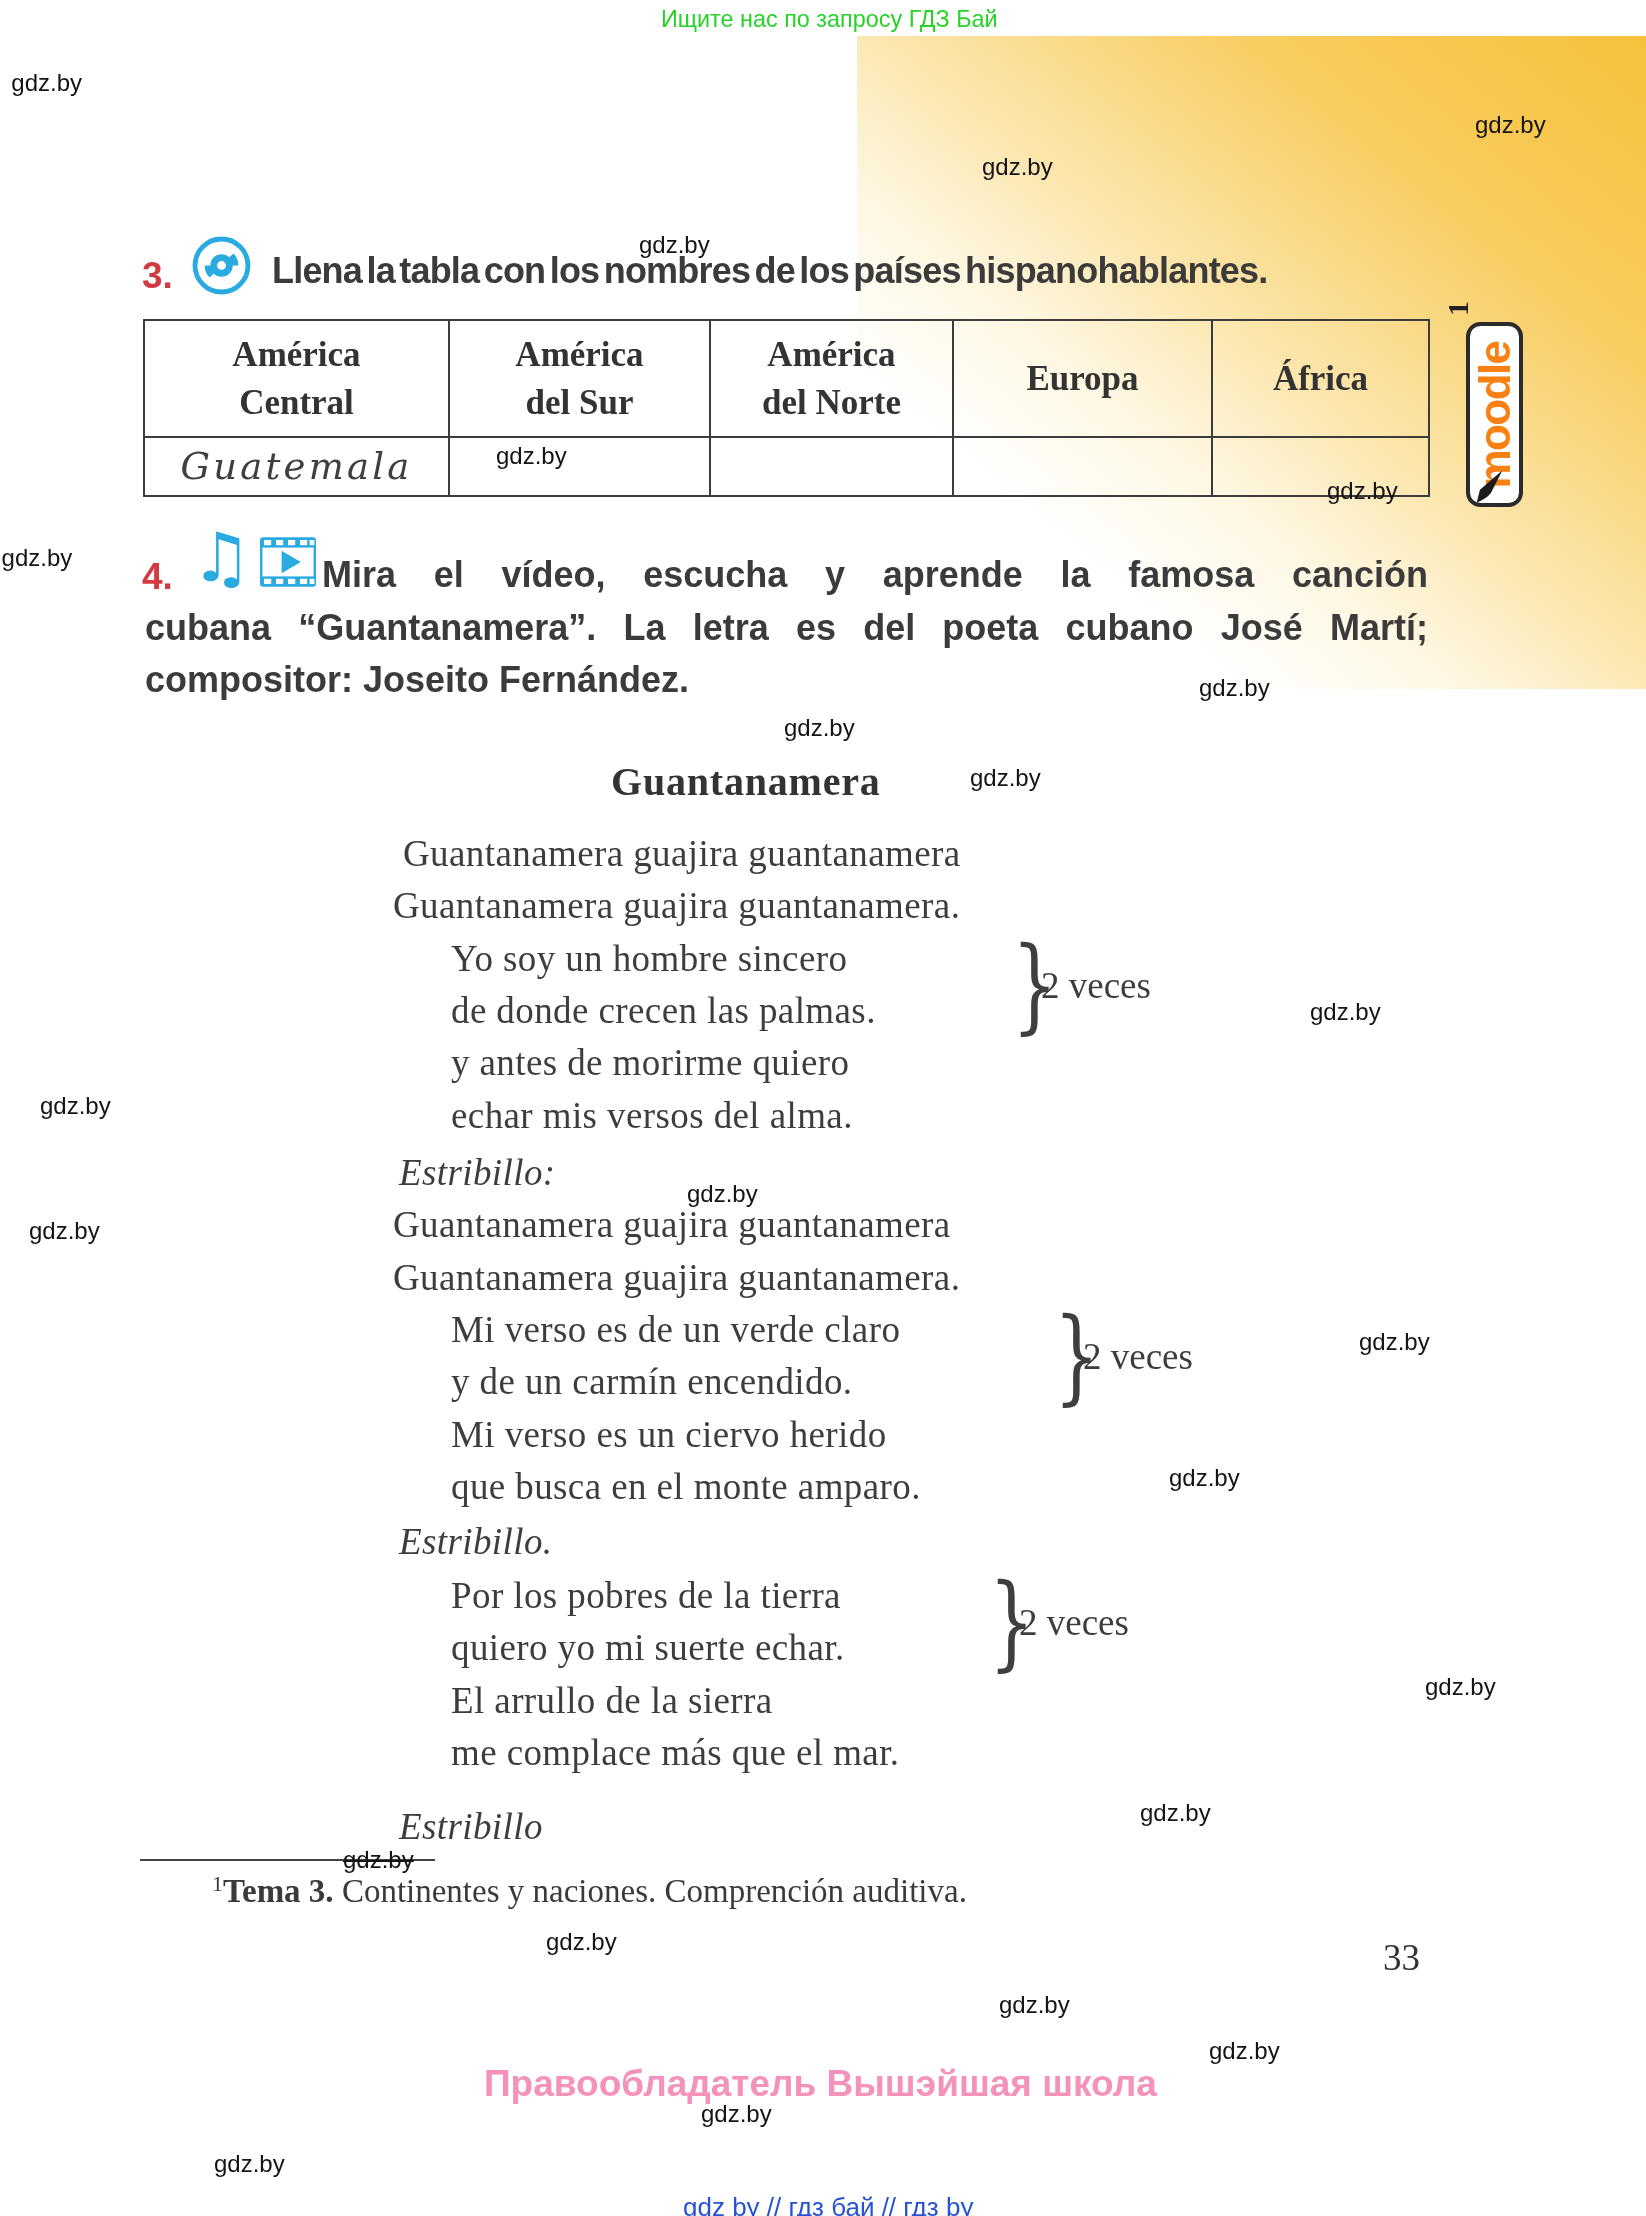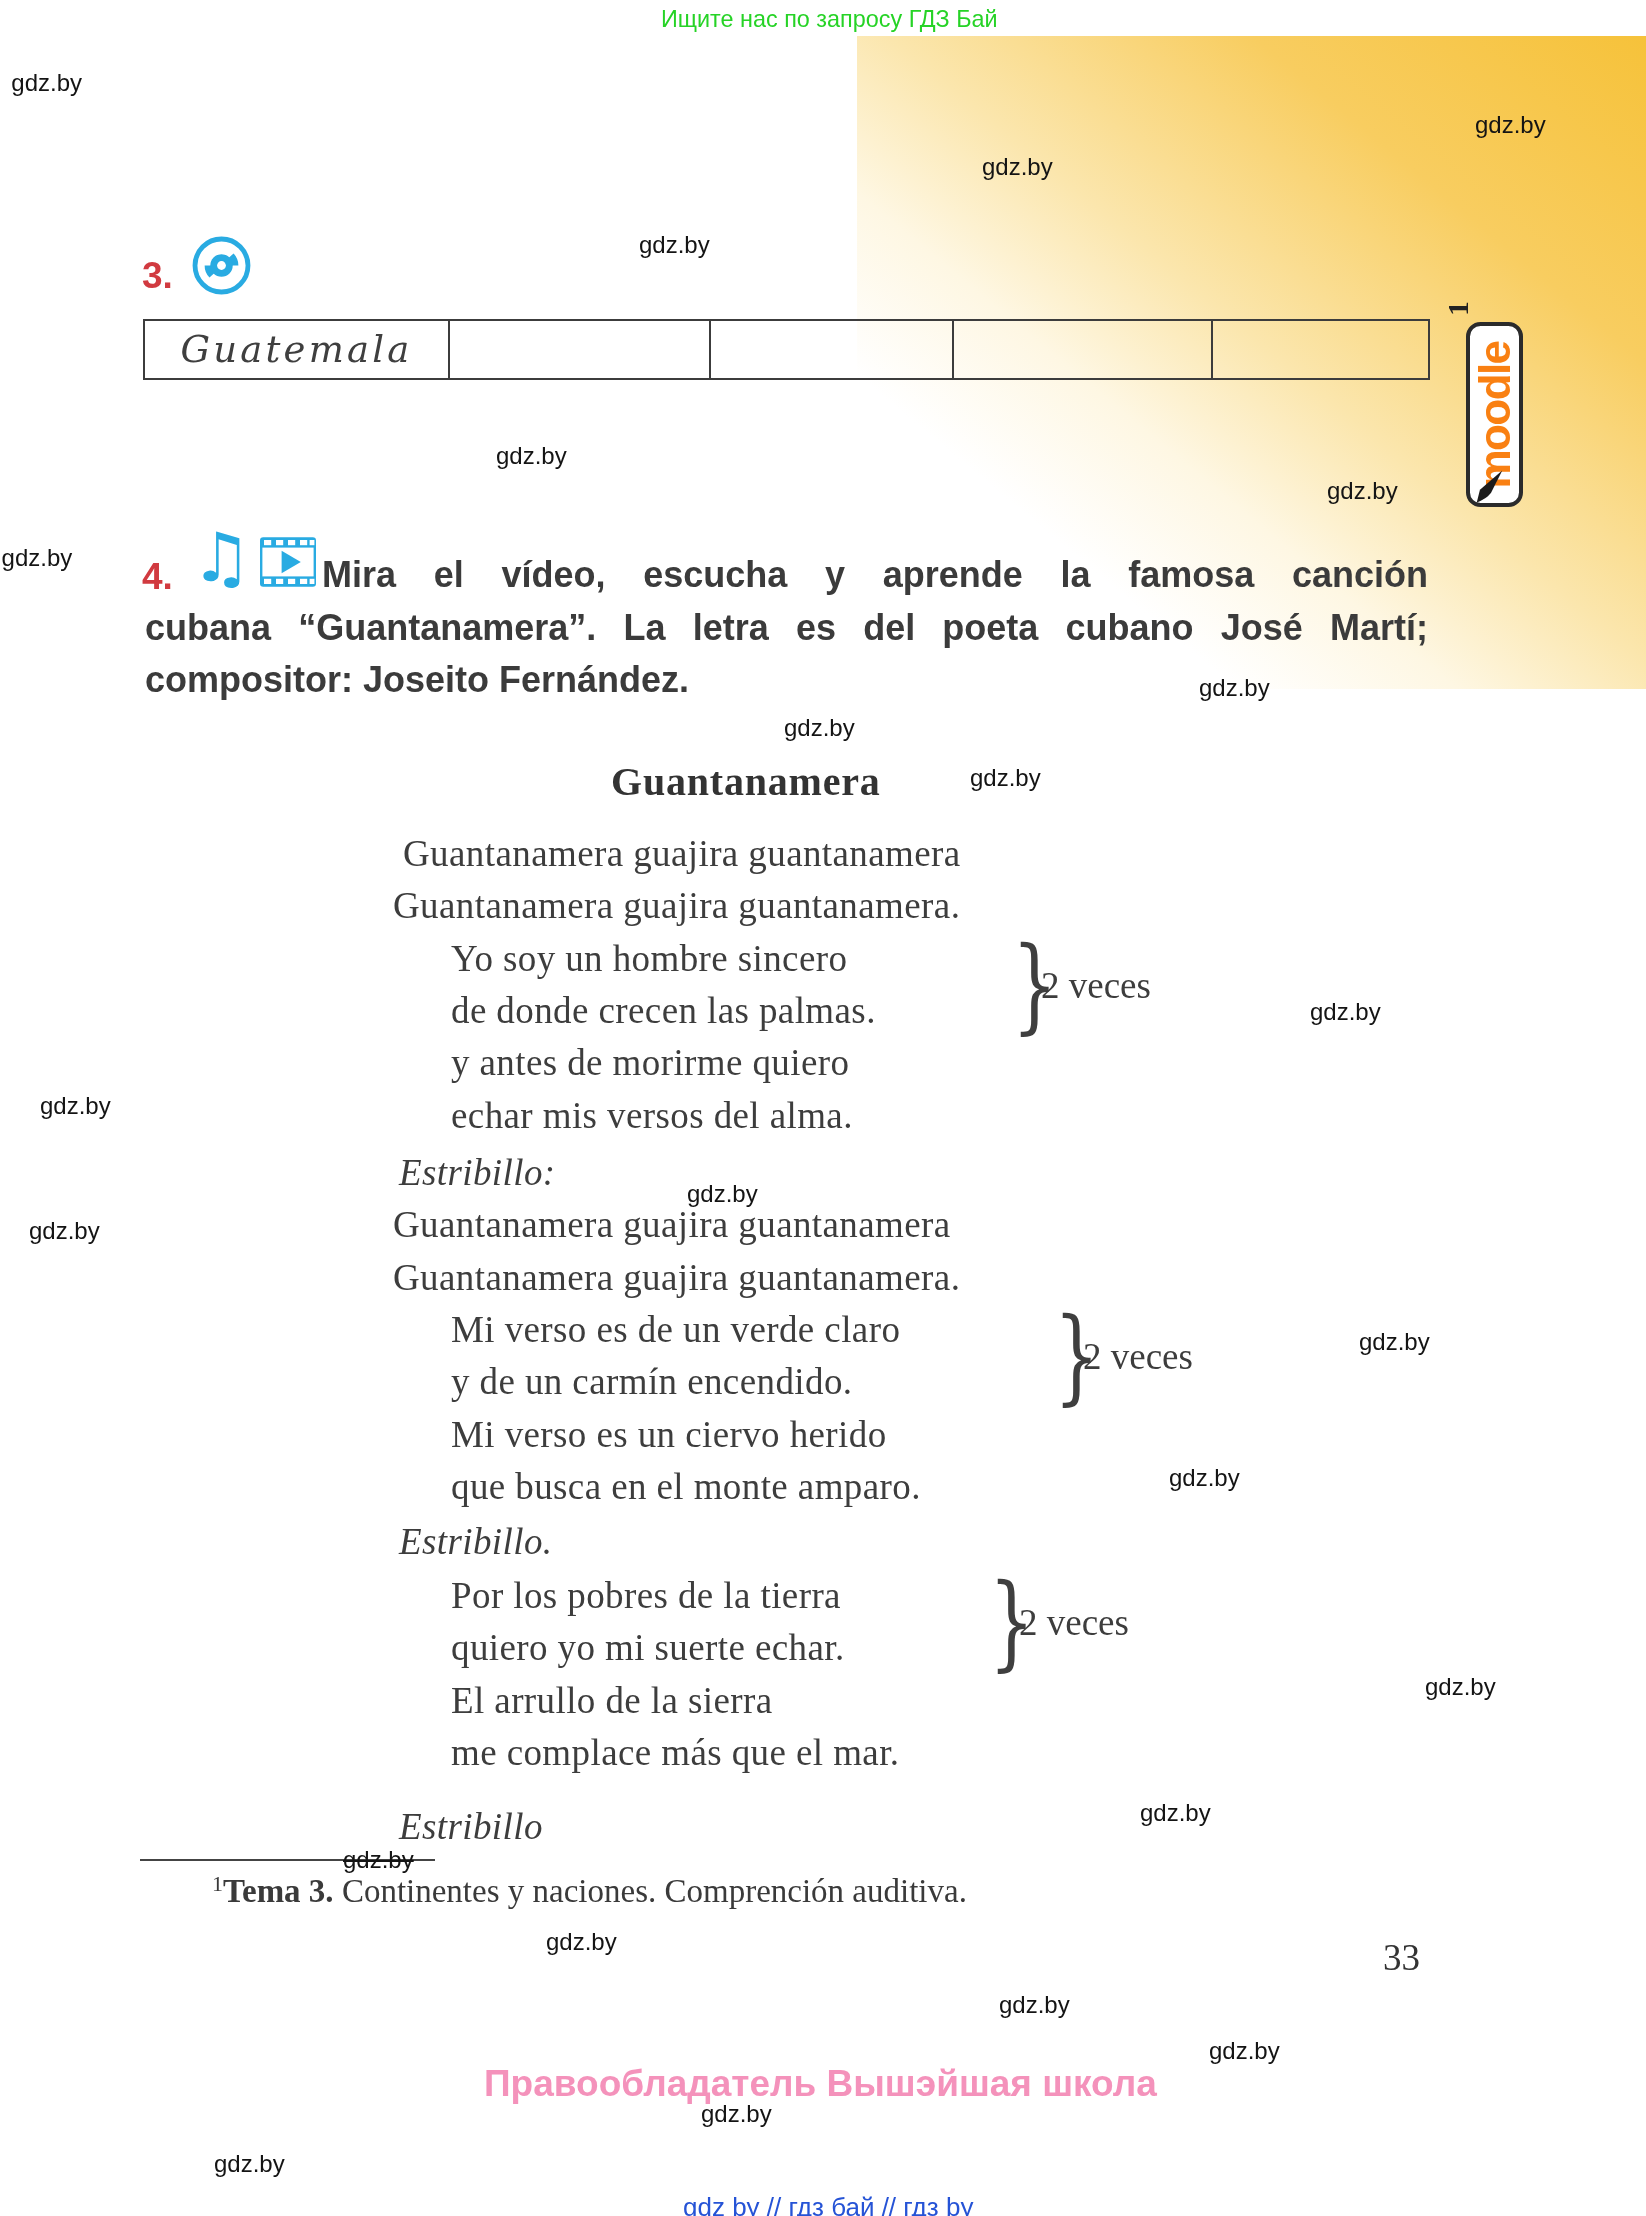--- a/index.html
+++ b/index.html
@@ -143,30 +143,38 @@
   <div class="ex-num" style="left:142px;top:255px;">3.</div>
   <span class="icon" style="left:191px;top:235px;">
     <svg width="61" height="61" viewBox="0 0 76 76">
       <circle cx="38" cy="38" r="33" fill="#ffffff" stroke="#29abe2" stroke-width="6"></circle>
       <path d="M53 23 A21 21 0 0 1 59 38 L45 38 A8 8 0 0 0 43 32 Z" fill="#29abe2"></path>
       <path d="M23 53 A21 21 0 0 1 17 38 L31 38 A8 8 0 0 0 33 44 Z" fill="#29abe2"></path>
       <circle cx="38" cy="38" r="14" fill="#29abe2"></circle>
       <circle cx="38" cy="38" r="5.5" fill="#ffffff"></circle>
     </svg>
   </span>
+  <div class="ex3-title">Llena la tabla con los nombres de los países hispanohablantes.</div>
 
   <table class="ctable">
     <colgroup id="table-colgroup">
         <col style="width: 305px;">
         <col style="width: 261px;">
         <col style="width: 243px;">
         <col style="width: 259px;">
         <col style="width: 217px;">
       </colgroup>
     <tbody>
+      <tr class="hrow" id="table-header-row">
+          <td>América<br>Central</td>
+          <td>América<br>del Sur</td>
+          <td>América<br>del Norte</td>
+          <td>Europa</td>
+          <td>África</td>
+        </tr>
       <tr class="brow" id="table-body-row">
           <td><span class="script">Guatemala</span></td>
           <td></td>
           <td></td>
           <td></td>
           <td></td>
         </tr>
     </tbody>
   </table>
 

